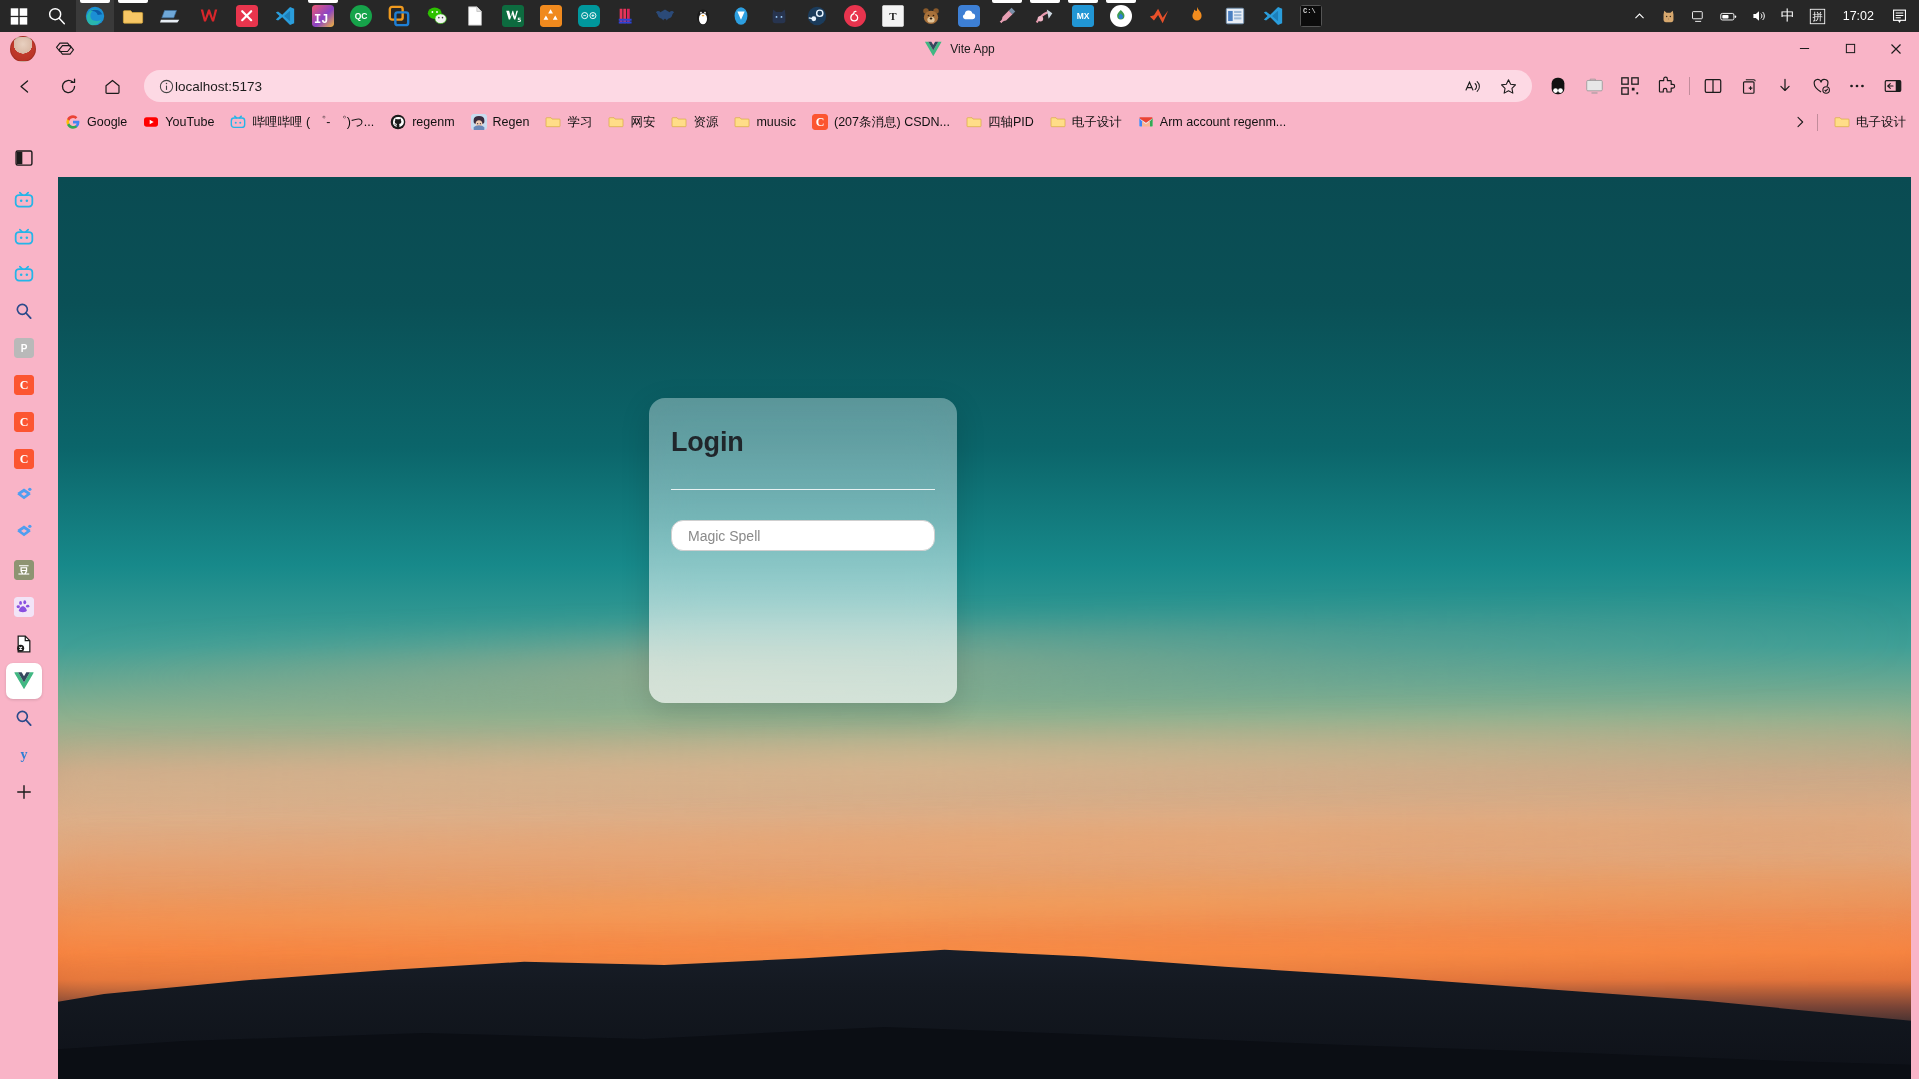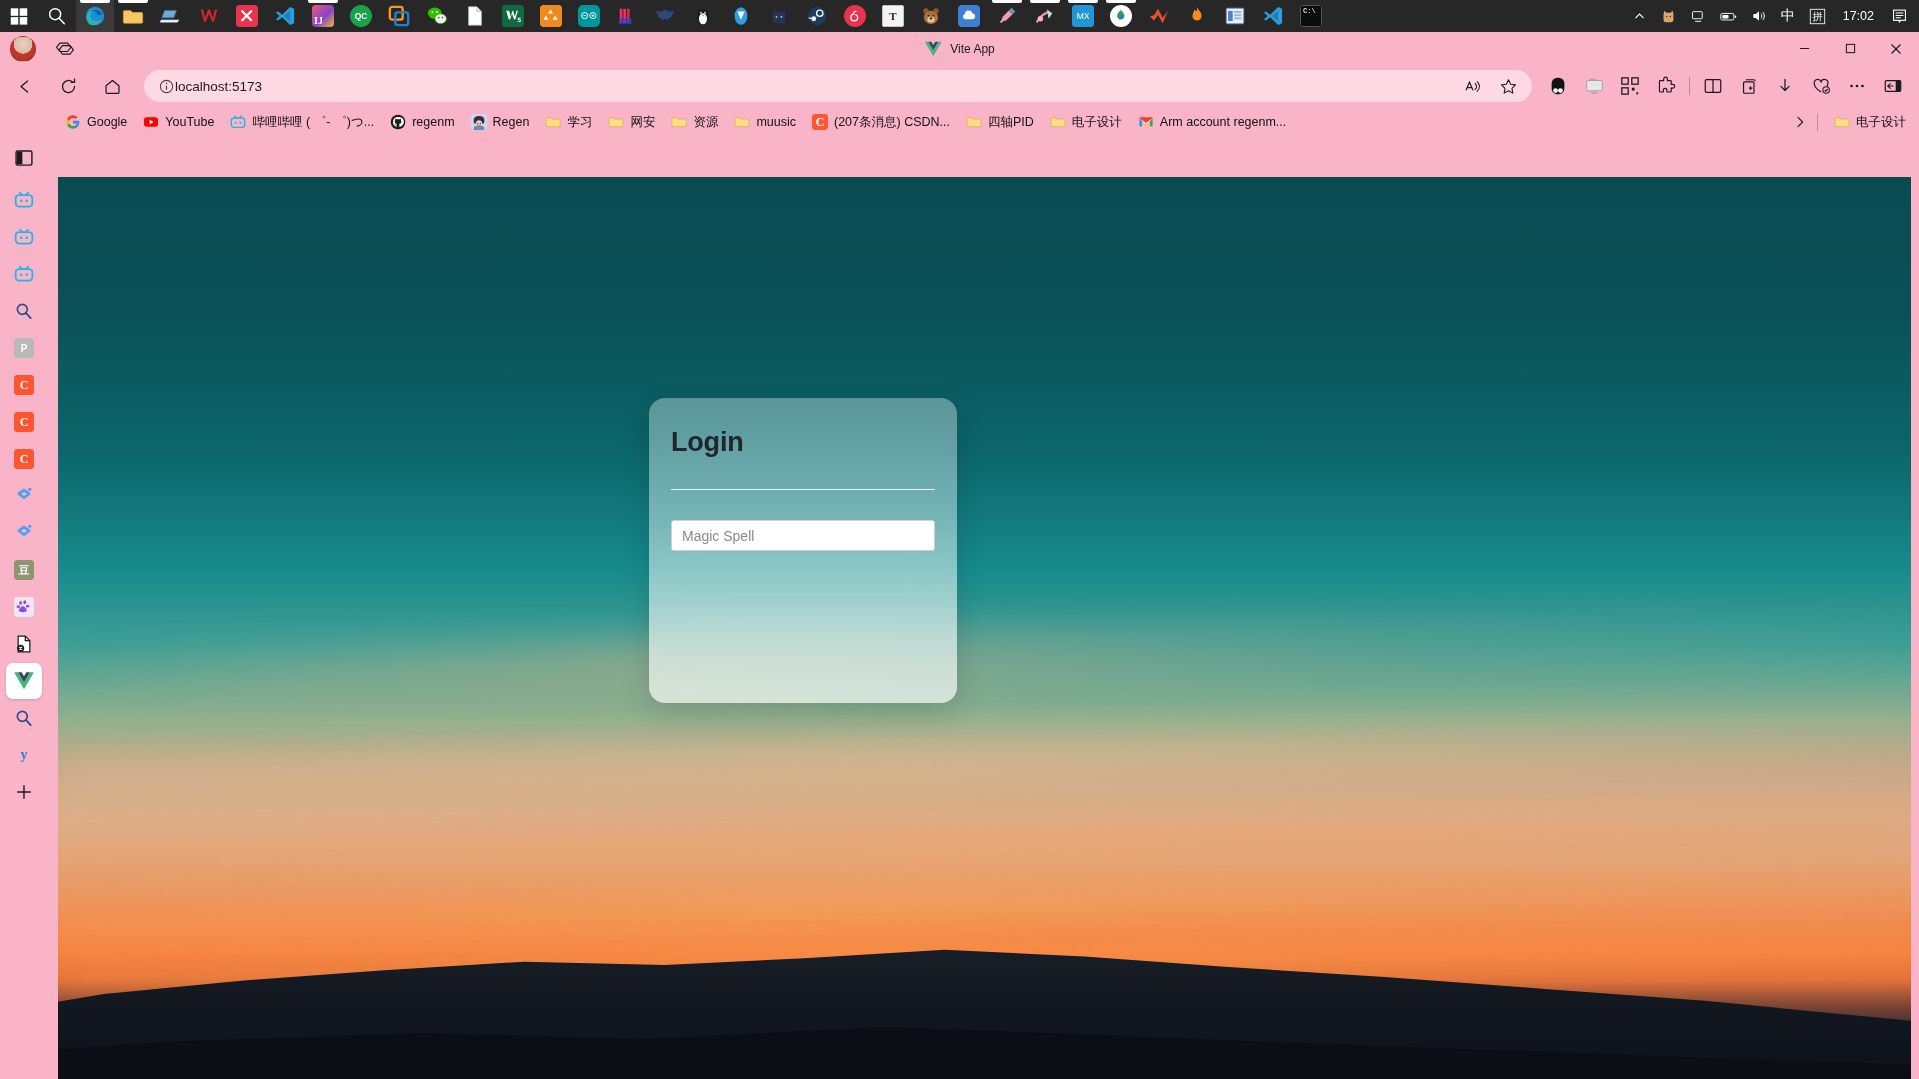--- a/index.html
+++ b/index.html
@@ -252,23 +252,23 @@
   .login-divider {
     margin-top: 33px;
     height: 1px; width: 100%;
     background: rgba(255,255,255,0.85);
   }
   .spell-input {
     margin-top: 30px;
     width: 100%; height: 31px;
     background: #ffffff;
     border: 1px solid #cfcfcf;
-    border-radius: 3px;
+    border-radius: 12px;
     font-size: 14px; color: #787878;
-    padding: 0 10px;
+    padding: 0 16px;
     font-family: "Liberation Sans", sans-serif;
     outline: none;
   }
   .spell-input::placeholder { color: #8a8a8a; opacity: 1; }
 
   svg { display: block; }
 </style>
 </head>
 <body>
 
@@ -339,21 +339,21 @@
         <div class="tb-glyph">
           <svg width="100%" height="100%" viewBox="0 0 24 24">
             <path d="M17.5 2.2L9 10.6 4.4 7.1 2 8.2l4 3.8-4 3.8 2.4 1.1L9 13.4l8.5 8.4 4.5-2V4.2z" fill="#2a9ddb"></path>
             <path d="M17.5 6.4v11.2L11 12z" fill="#1d7fb8"></path>
           </svg>
         </div>
       </div>
       <div class="tb-item">
         <div class="tb-glyph">
           <div style="width:100%;height:100%;background:linear-gradient(135deg,#f05a72,#8a43c6 55%,#f2b73a);border-radius:3px;display:flex;align-items:flex-end;justify-content:flex-start;padding:1px 2px;">
-            <span style="color:#fff;font-size:10px;font-weight:bold;font-family:Liberation Serif, serif;">IJ</span>
+            <span style="color:#fff;font-size:12px;font-weight:bold;font-family:Liberation Mono, monospace;">IJ</span>
           </div>
         </div>
         <div class="tb-underline"></div>
       </div>
       <div class="tb-item">
         <div class="tb-glyph">
           <div style="width:100%;height:100%;background:#16a34a;border-radius:11px;display:flex;align-items:center;justify-content:center;color:#fff;font-size:8.5px;font-weight:bold;font-family:'Liberation Sans',sans-serif;">QC</div>
         </div>
       </div>
       <div class="tb-item">
@@ -521,21 +521,21 @@
           <svg width="100%" height="100%" viewBox="0 0 24 24">
             <path d="M3 19c3-6 7-9 12-11" stroke="#e79aae" stroke-width="2.4" fill="none"></path>
             <path d="M14 5l6 4-4 6z" fill="#cbd5de"></path>
             <circle cx="7" cy="15" r="3" fill="#f0b6c6"></circle>
           </svg>
         </div>
         <div class="tb-underline"></div>
       </div>
       <div class="tb-item">
         <div class="tb-glyph">
-          <div style="width:100%;height:100%;background:#2196d4;border-radius:2px;display:flex;align-items:center;justify-content:center;color:#fff;font-size:8.5px;font-weight:normal;font-family:'Liberation Sans',sans-serif;">MX</div>
+          <div style="width:100%;height:100%;background:#2196d4;border-radius:2px;display:flex;align-items:center;justify-content:center;color:#fff;font-size:8.5px;font-weight:bold;font-family:'Liberation Sans',sans-serif;">MX</div>
         </div>
         <div class="tb-underline"></div>
       </div>
       <div class="tb-item">
         <div class="tb-glyph">
           <div style="width:100%;height:100%;background:#fff;border-radius:50%;display:flex;align-items:center;justify-content:center;">
             <svg width="80%" height="80%" viewBox="0 0 24 24">
               <path d="M12 4c3 3 5 5 5 8a5 5 0 0 1-10 0c0-3 2-5 5-8z" fill="#3e9b4f"></path>
               <path d="M12 9c2 2 3 3 3 4.4a3 3 0 0 1-6 0C9 12 10 11 12 9z" fill="#2a7fd4"></path>
             </svg>

